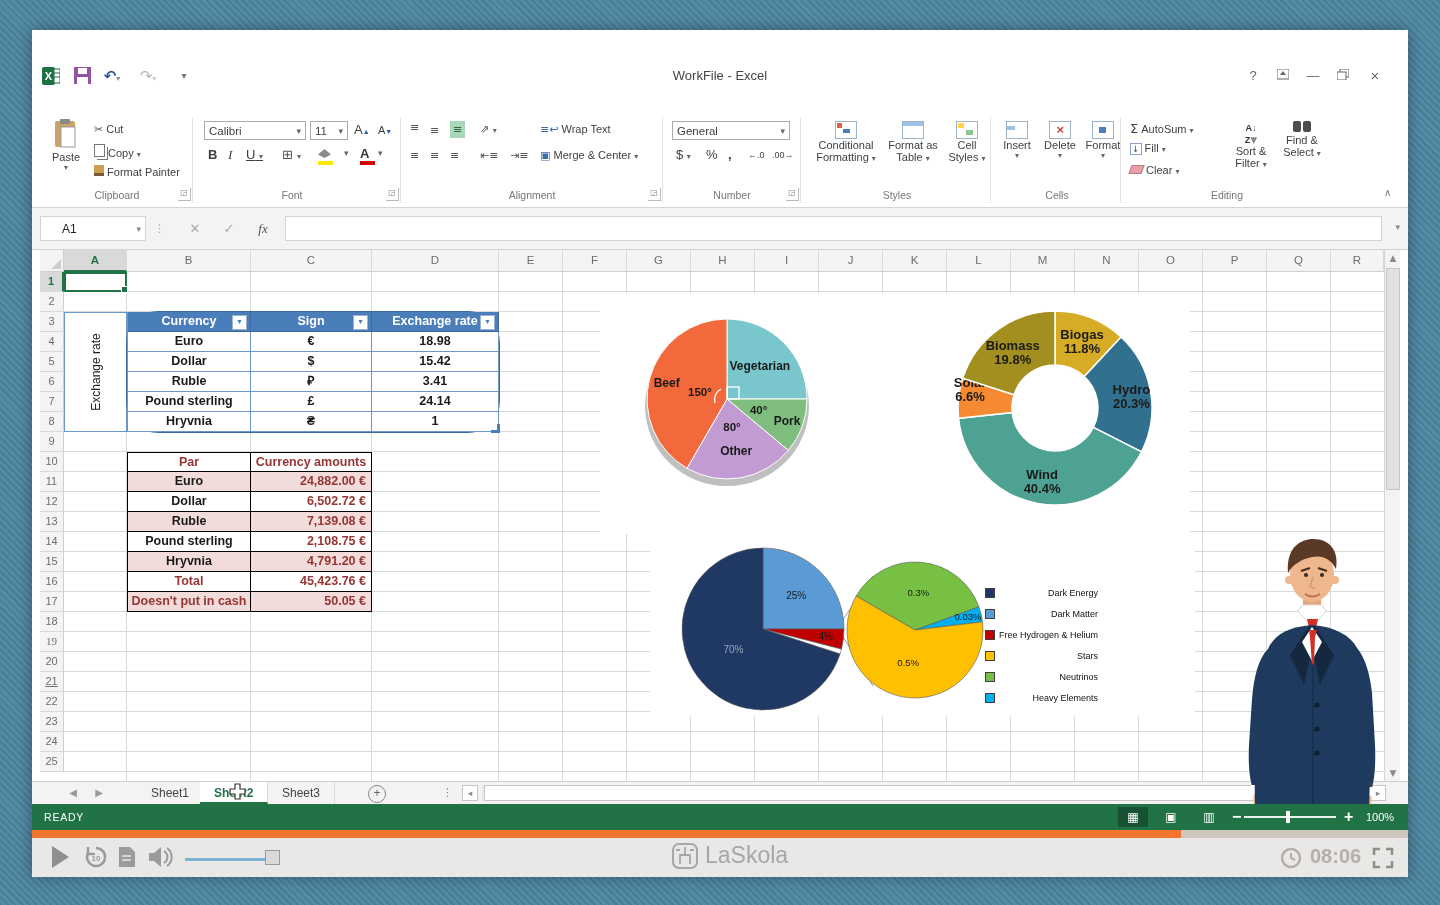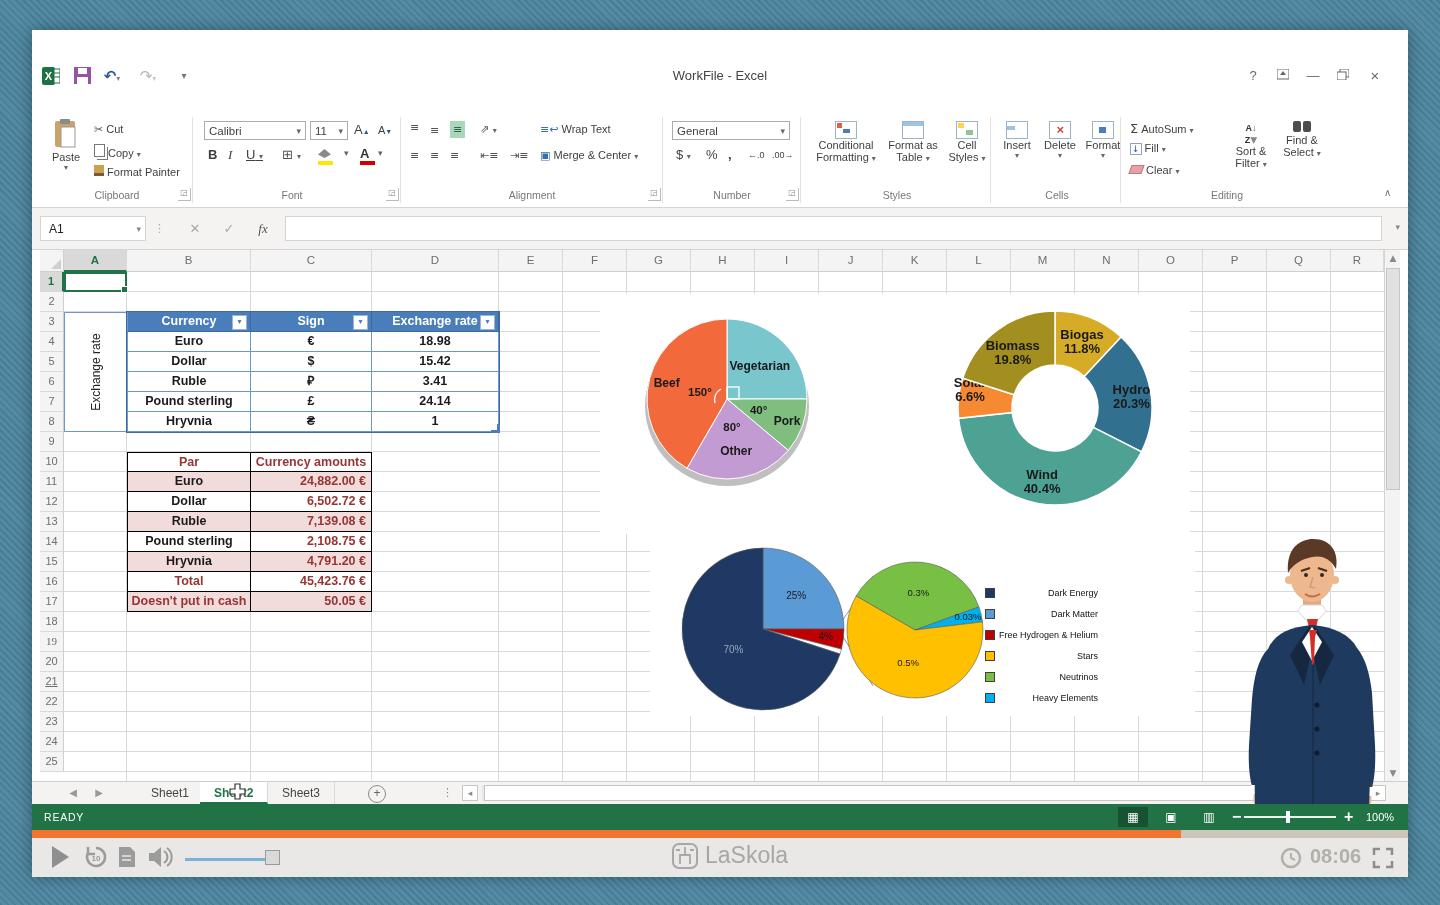--- a/index.html
+++ b/index.html
@@ -34,21 +34,21 @@
   .dlg{top:73px;width:12px;height:12px;border:1px solid #bbb;border-top:none;border-left:none;color:#888;font-size:8px;line-height:10px;text-align:center;}
   .rbtn{font-size:11px;color:#3f3f3f;}
   .combo{border:1px solid #ababab;background:#fff;height:19px;line-height:19px;font-size:11.5px;padding:0 4px;box-sizing:border-box;}
   .combo .da{float:right;color:#666;font-size:9px;}
   .grid-ico{display:inline-block;width:20px;height:16px;border:1px solid #9db3c8;background:
      linear-gradient(#fff,#fff) , repeating-linear-gradient(to right,#c9d7e6 0 1px,transparent 1px 7px),repeating-linear-gradient(to bottom,#c9d7e6 0 1px,transparent 1px 6px);background-color:#fff;position:relative;vertical-align:middle;}
   .grid-ico i{position:absolute;display:block;}
   .arrow{color:#666;font-size:8px;}
   
   #fbar{left:0;top:178px;width:100%;height:42px;background:#f4f3f2;border-bottom:1px solid #d4d4d4;box-sizing:border-box;}
-  #namebox{left:8px;top:8px;width:106px;height:25px;background:#fff;border:1px solid #d4d4d4;line-height:25px;font-size:12px;padding-left:8px;box-sizing:border-box;color:#222;}
+  #namebox{left:8px;top:8px;width:106px;height:25px;background:#fff;border:1px solid #d4d4d4;line-height:25px;font-size:12px;padding-left:21px;box-sizing:border-box;color:#222;}
   #namebox .da{position:absolute;right:4px;color:#888;font-size:9px;}
   .fbtn2{top:8px;width:26px;height:25px;text-align:center;line-height:25px;color:#a8a8a8;font-size:13px;}
   #fxinput{left:253px;top:8px;right:26px;height:25px;background:#fff;border:1px solid #d4d4d4;box-sizing:border-box;}
   
   #sheetwrap{left:8px;top:220px;width:1360px;height:531px;background:#fff;overflow:hidden;}
   #corner{left:0;top:0;width:24px;height:22px;background:#f4f4f4;border-right:1px solid #cfcfcf;border-bottom:1px solid #cfcfcf;box-sizing:border-box;}
   #corner:after{content:"";position:absolute;right:2px;bottom:2px;border-left:10px solid transparent;border-bottom:10px solid #cfcfcf;}
   .colhdr{position:absolute;top:0;height:22px;background:#f4f4f4;border-right:1px solid #d9d9d9;border-bottom:1px solid #cfcfcf;box-sizing:border-box;text-align:center;line-height:21px;font-size:11.5px;color:#6e6e6e;}
   .colhdr.sel{background:#d9d9d9;color:#217346;font-weight:bold;border-bottom:2px solid #217346;}
   .rowhdr{position:absolute;left:0;width:24px;background:#f4f4f4;border-right:1px solid #cfcfcf;border-bottom:1px solid #d9d9d9;box-sizing:border-box;text-align:center;font-size:11px;color:#6e6e6e;line-height:19px;}
@@ -59,21 +59,21 @@
   #selcell{left:24px;top:22px;width:63px;height:20px;border:2px solid #217346;box-sizing:border-box;background:#fff;}
   #selcell:after{content:"";position:absolute;right:-3px;bottom:-3px;width:5px;height:5px;background:#217346;border:1px solid #fff;}
   
   .xtable{position:absolute;font-size:12.5px;color:#1a1a1a;}
   .t1row{display:flex;height:20px;}
   .t1c{box-sizing:border-box;text-align:center;line-height:19px;border-bottom:1px solid #6d96c9;border-right:1px solid #6d96c9;background:#fff;font-weight:600;position:relative;}
   .t1row .t1c:first-child{border-left:1px solid #6d96c9;}
   .t1head .t1c{background:#4a7ebb;color:#fff;font-weight:bold;border-color:#3c699f;}
   .fbtn{position:absolute;right:3px;top:3px;width:13px;height:13px;background:#fff;border:1px solid #9cb3cf;color:#4a7ebb;font-size:8px;line-height:12px;text-align:center;}
   .w0{width:124px;} .w1{width:121px;} .w2{width:127px;}
-  #exchange-table{outline:1px solid #3c699f;}
+  #exchange-table{outline:1px solid #3c699f;border-radius:31px;}
   #exchange-table:after{content:"";position:absolute;right:-1px;bottom:-1px;width:6px;height:6px;border-right:3px solid #4a7ebb;border-bottom:3px solid #4a7ebb;}
   .t2row{display:flex;height:20px;}
   .t2c{box-sizing:border-box;line-height:19px;border:1px solid #000;border-top:none;background:#fff;text-align:center;font-weight:600;}
   .t2row .t2c+ .t2c{border-left:none;}
   .t2head .t2c{border-top:1px solid #000;color:#963634;font-weight:bold;}
   .t2c.val{text-align:right;padding-right:5px;color:#963634;}
   .t2c.pink{background:#f2dcdb;}
   .t2c.redl{color:#963634;}
   
   #vlabel{left:24px;top:62px;width:63px;height:120px;border:1px solid #6d96c9;box-sizing:border-box;background:#fff;}

